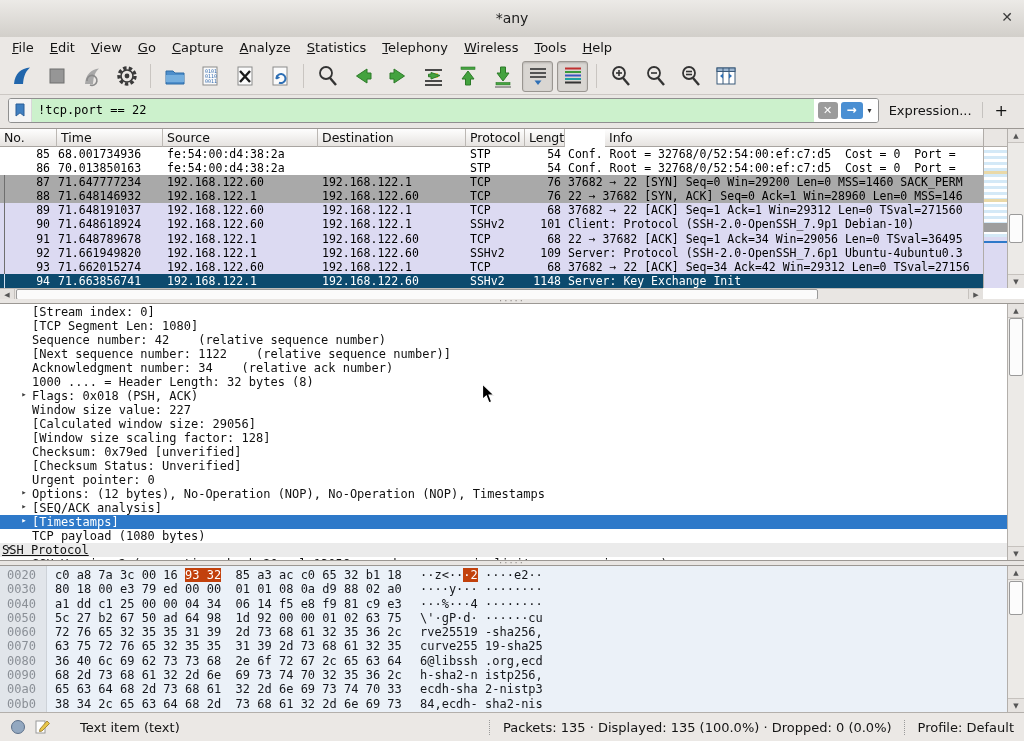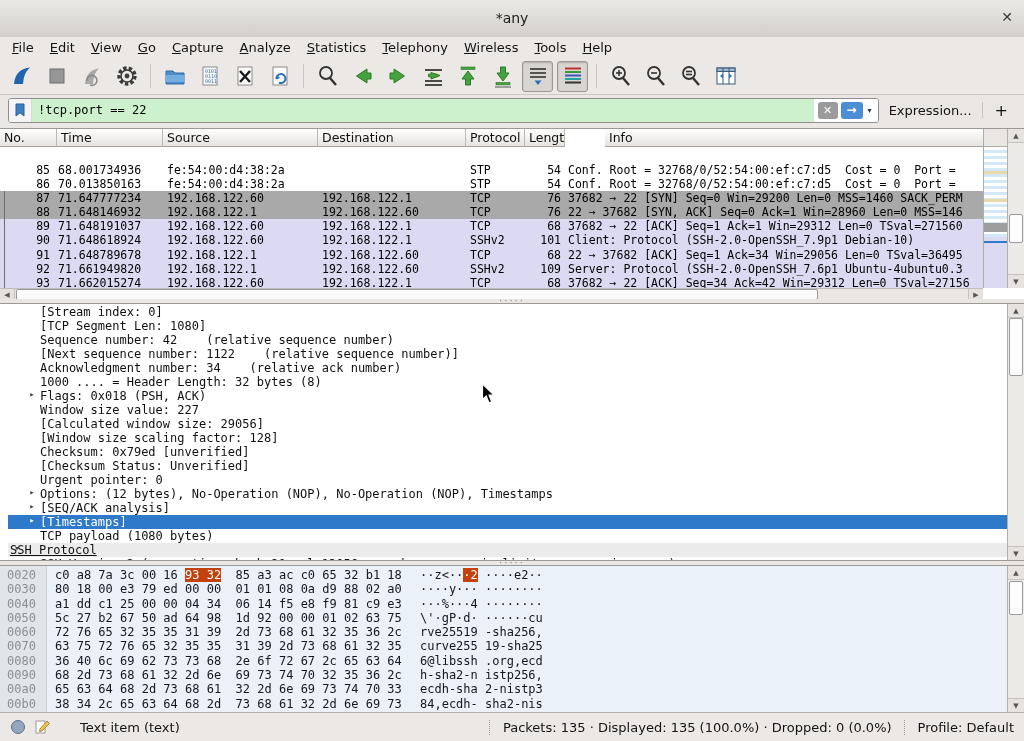--- a/index.html
+++ b/index.html
@@ -49,21 +49,21 @@
   .fadd{font-size:16px;color:#141414;padding:0 8px 0 2px;}
 
   
   .packetlist{position:absolute;left:0;right:0;top:128px;height:171px;background:#fff;
     border-top:1px solid #9c9894;}
   .pl-header{position:absolute;left:0;top:0;height:18px;width:983px;padding-left:19px;}
   .hcell{position:absolute;top:0;height:18px;box-sizing:border-box;
     background:linear-gradient(#fefefe,#e6e3e0);border-right:1px solid #bcb8b4;
     border-bottom:1px solid #a8a4a0;font-size:12.5px;color:#111;
     padding:1px 0 0 4px;overflow:hidden;white-space:nowrap;}
-  .pl-rows{position:absolute;left:0;top:34px;width:983px;height:141px;overflow:hidden;background:#fff;}
+  .pl-rows{position:absolute;left:0;top:18px;width:983px;height:141px;overflow:hidden;background:#fff;}
   .plr{position:relative;height:14.1px;font:11.5px "DejaVu Sans Mono",monospace;color:#000;}
   .plr span{position:absolute;top:0;height:14.1px;line-height:14.2px;overflow:hidden;white-space:pre;}
   .cl-no{left:0;width:50px;text-align:right;}
   .cl-time{left:58px;width:103px;}
   .cl-src{left:167px;width:149px;}
   .cl-dst{left:322px;width:142px;}
   .cl-proto{left:470px;width:53px;}
   .cl-len{left:521px;width:40px;text-align:right;}
   .cl-info{left:568px;right:0;}
   .c-gray{background:#a9a9a9;}
@@ -104,21 +104,21 @@
 
   
   .splitter{position:absolute;left:0;right:0;height:4px;background:#e9e6e3;text-align:center;}
   .splitter::after{content:"·····";display:block;color:#8f8b87;font-size:10px;
     line-height:3px;letter-spacing:2px;}
   .sp1{top:299px;} .sp2{top:561px;}
 
   
   .details{position:absolute;left:0;right:0;top:303px;height:258px;background:#fff;
     border-top:1px solid #9c9894;border-bottom:1px solid #9c9894;overflow:hidden;box-sizing:border-box;}
-  .dt-rows{position:absolute;left:0;top:1px;right:15px;padding-left:8px;}
+  .dt-rows{position:absolute;left:0;top:1px;right:15px;}
   .dtr{position:relative;height:14px;line-height:14px;font:12px "DejaVu Sans Mono",monospace;color:#101010;}
   .dtr .arrow{position:absolute;top:0;font-size:9px;color:#3c3c3c;width:10px;text-align:center;}
   .dtr.ind1 .arrow{left:4px;} .dtr.ind1 .txt{margin-left:2px;text-decoration:underline;}
   .dtr.ind2 .arrow{left:19px;} .dtr.ind2 .txt{margin-left:32px;}
   .dtr .txt{white-space:pre;display:inline-block;}
   .dtr.sel{background:#2e79c9;color:#fff;} .dtr.sel .arrow{color:#fff;}
   .dtr.shade{background:#ebebeb;}
 
   
   .hexpane{position:absolute;left:0;right:0;top:565px;height:147px;background:#ebf1f8;

